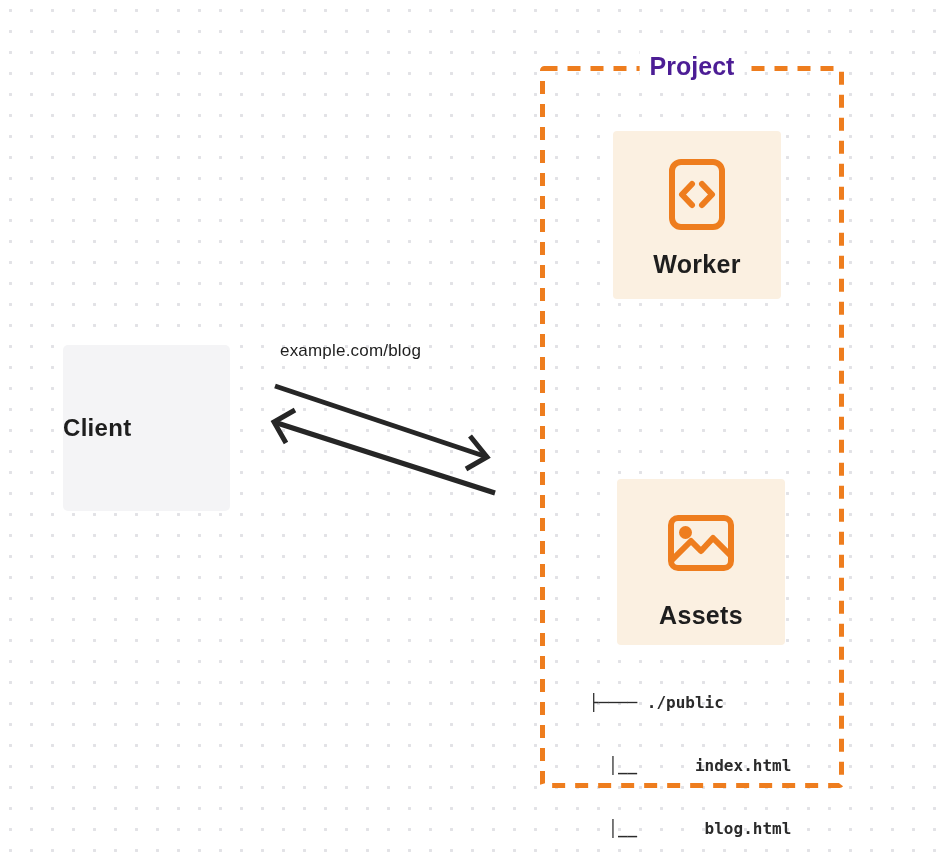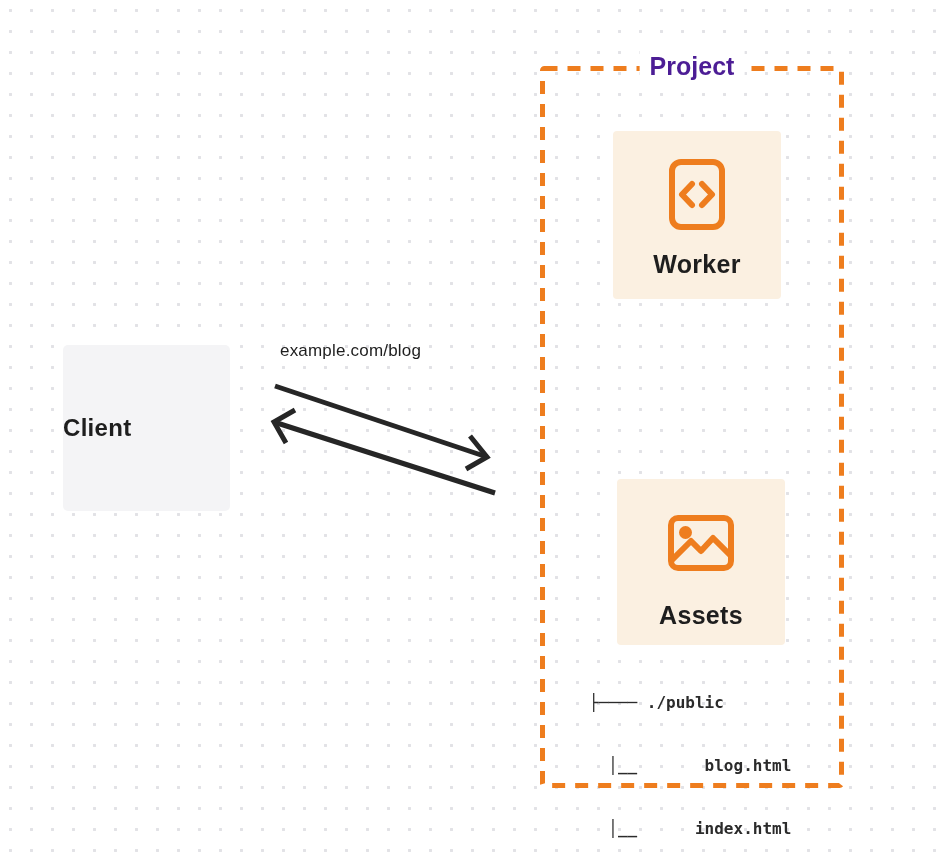--- a/index.html
+++ b/index.html
@@ -140,19 +140,19 @@
         </defs>
         <rect x="3" y="3" width="60" height="50" rx="7" stroke="#ee7d1e" stroke-width="6"></rect>
         <circle cx="17.5" cy="17.5" r="6.5" fill="#ee7d1e"></circle>
         <path d="M4 45 L23 26 L33 36 L45 23 L62 40" stroke="#ee7d1e" stroke-width="6" stroke-linecap="round" stroke-linejoin="round" clip-path="url(#imgclip)"></path>
       </svg>
       <div class="card-label">Assets</div>
     </div>
 
     <div class="file-tree">
       <div>├──── ./public</div>
+      <div>  │__      index.html</div>
       <div>  │__       blog.html</div>
-      <div>  │__      index.html</div>
       
     </div>
   </div>
 
 </div>
 
 </body></html>

